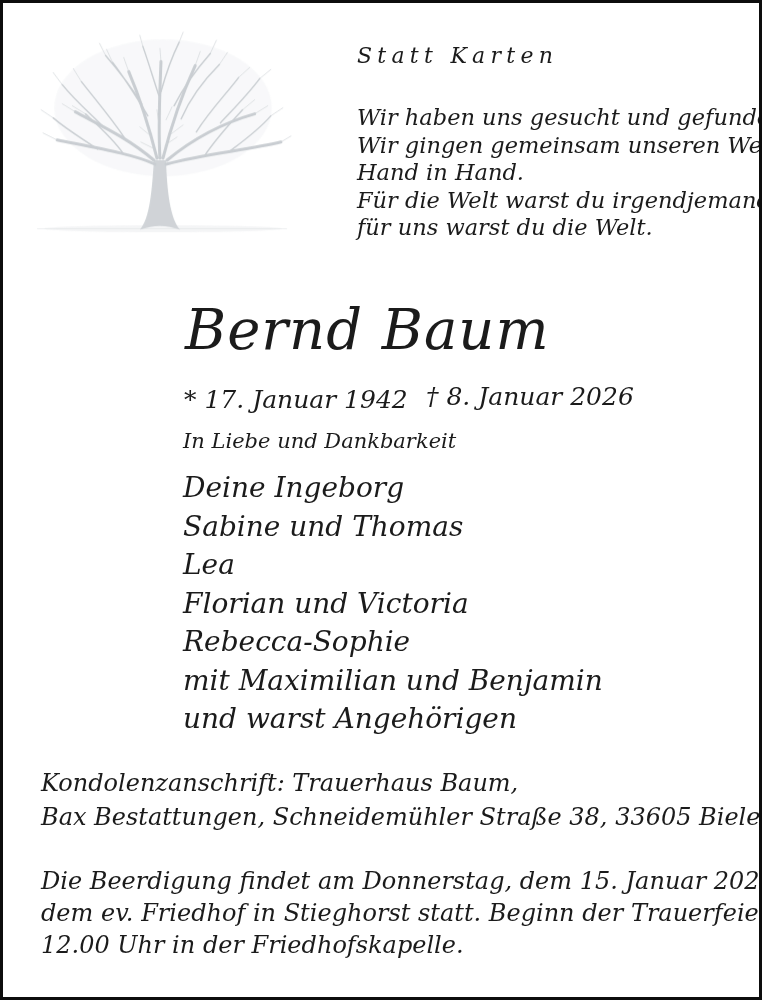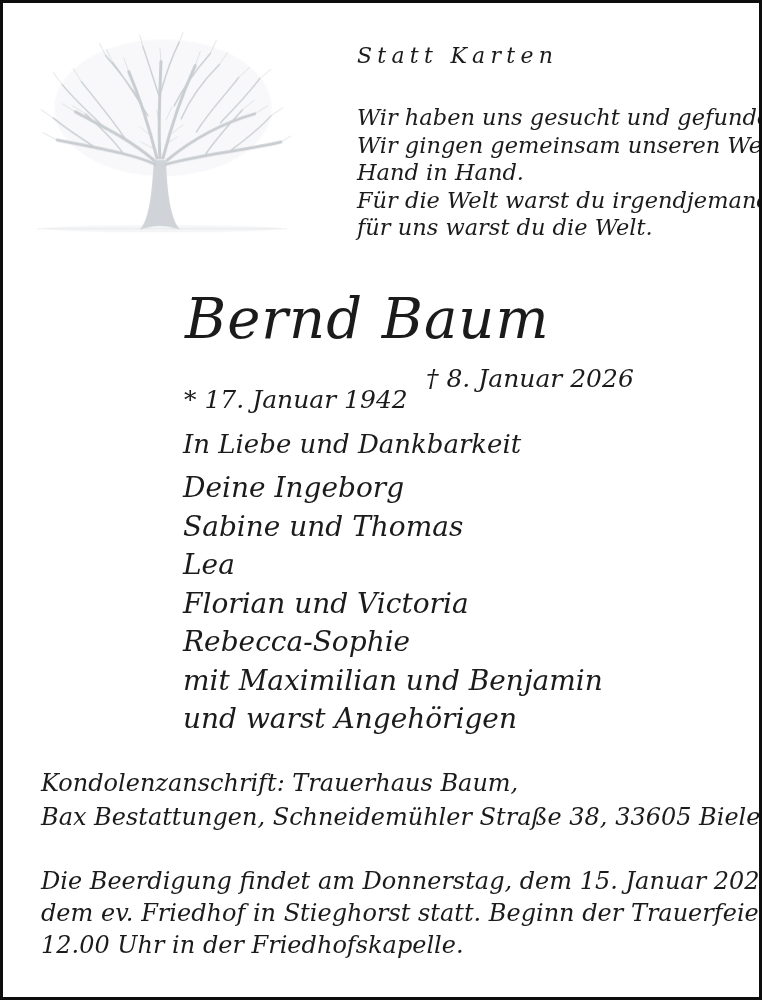--- a/index.html
+++ b/index.html
@@ -30,31 +30,31 @@
     letter-spacing: 0.24em;
   }
 
   .verse {
     left: 354px; top: 101px;
     font-size: 22.5px;
     line-height: 27.5px;
   }
 
   .deceased-name {
-    left: 182px; top: 283px;
+    left: 182px; top: 294px;
     font-size: 56px;
     letter-spacing: 1px;
   }
 
   .birth-date { left: 181px; top: 382px; font-size: 25px; }
-  .death-date { left: 423px; top: 361px; font-size: 25px; }
+  .death-date { left: 423px; top: 379px; font-size: 25px; }
 
   .mourners-intro {
     left: 180px; top: 426px;
-    font-size: 26px;
+    font-size: 21px;
     text-align: right;
   }
 
   .mourners-list {
     left: 180px; top: 466px;
     font-size: 28px;
     line-height: 38.5px;
   }
 
   .condolence {

